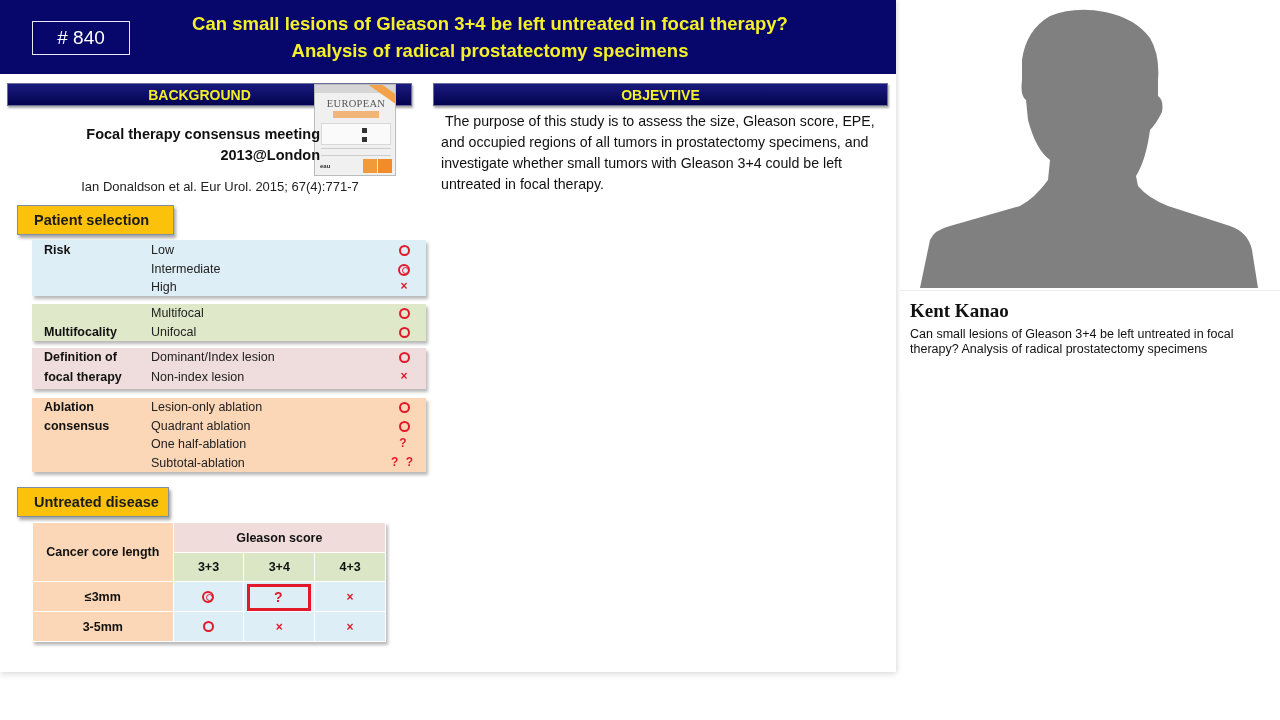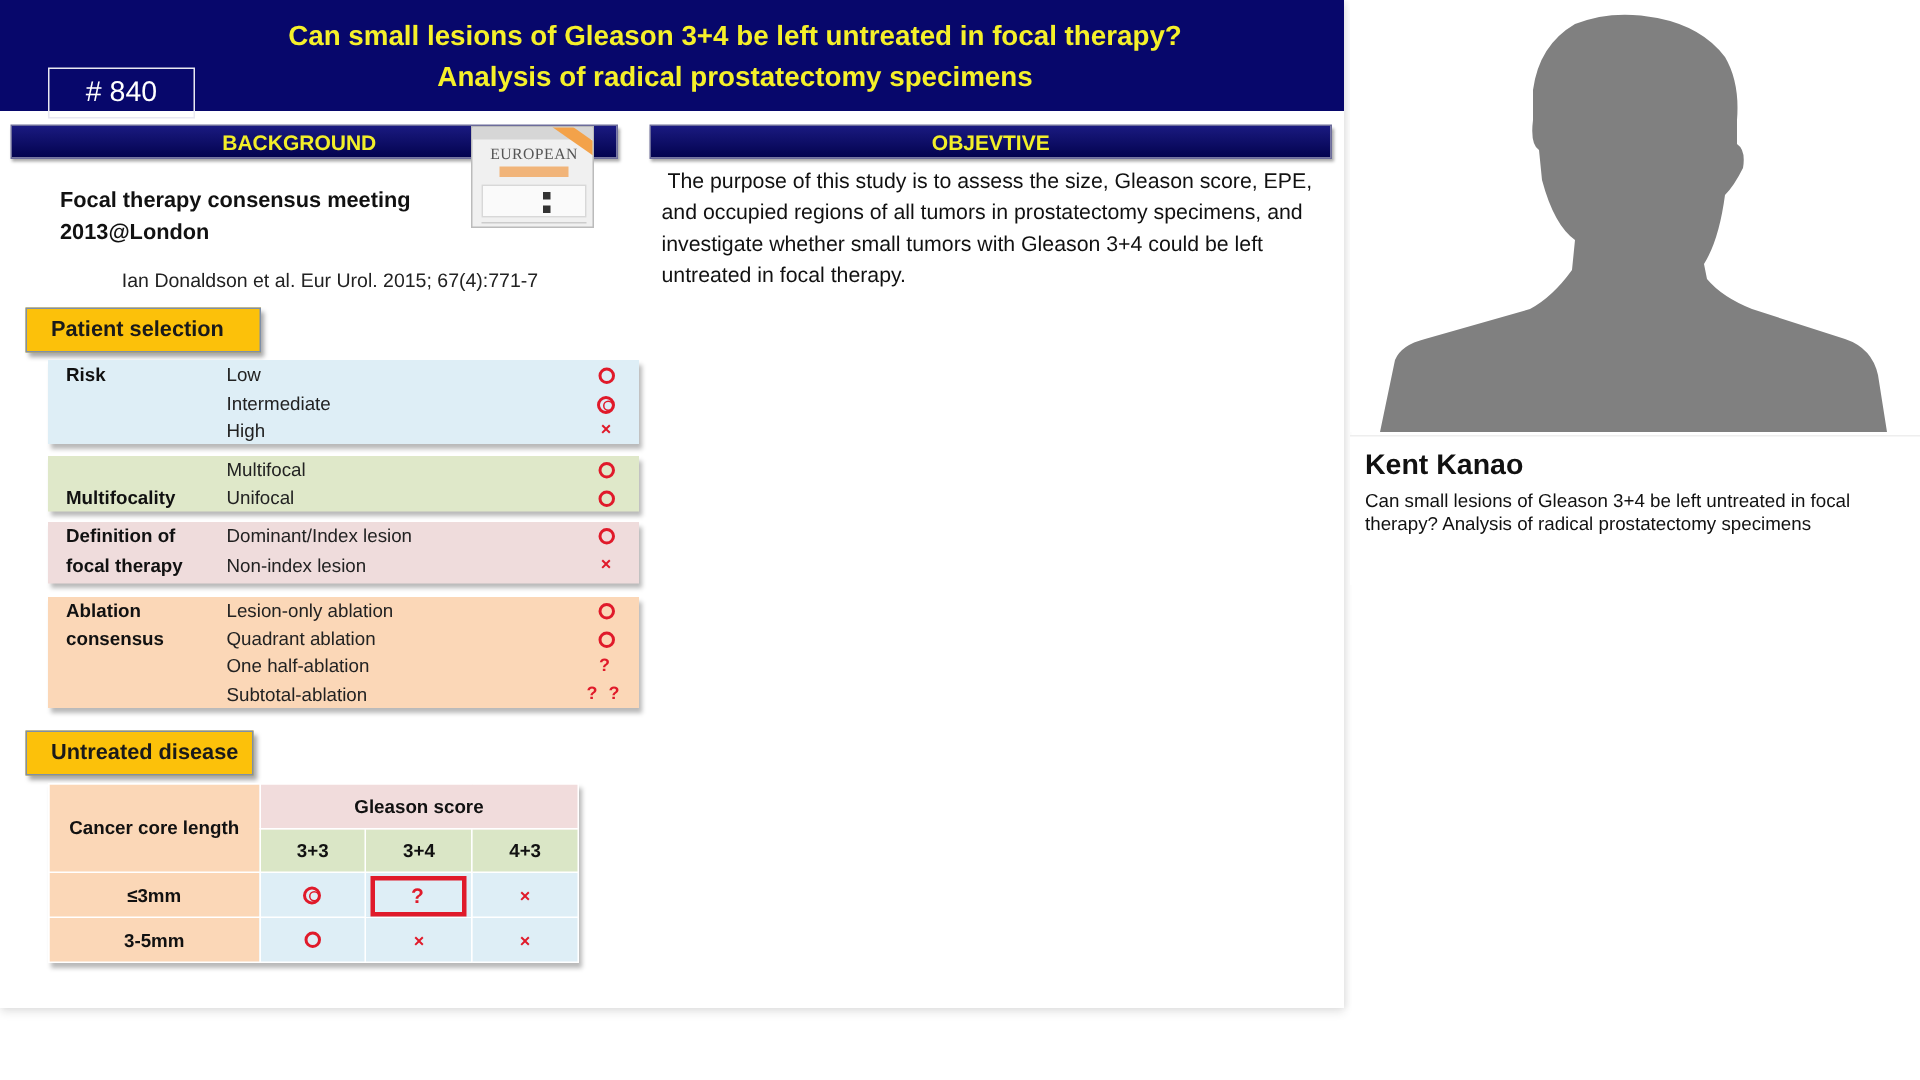--- a/index.html
+++ b/index.html
@@ -13,21 +13,21 @@
     box-shadow: 0 3px 6px rgba(0,0,0,0.10), 2px 0 4px rgba(0,0,0,0.06);
   }
   .banner {
     position: absolute; left: 0; top: 0; width: 896px; height: 74px;
     background: #07076b;
   }
   .poster-id {
     position: absolute; left: 32px; top: 21px; width: 98px; height: 34px;
     border: 1.5px solid #e8e8f2; color: #ffffff;
     font-family: "Liberation Sans", sans-serif; font-size: 19px;
-    display: flex; align-items: center; justify-content: center; margin-top: 24px;
+    display: flex; align-items: center; justify-content: center;
   }
   .banner-title {
     position: absolute; left: 140px; top: 10px; width: 700px;
     text-align: center; color: #f5f02a;
     font-family: "Liberation Sans", sans-serif; font-weight: bold;
     font-size: 18.5px; line-height: 27px;
   }
 
   .section-head {
     position: absolute; height: 23px;
@@ -35,36 +35,36 @@
     border: 1px solid #6c6c9a;
     box-shadow: 1px 2px 2px rgba(0,0,0,0.35);
     color: #f2ee2a; font-weight: bold; font-size: 14px;
     display: flex; align-items: center; justify-content: center;
   }
   .sh-bg { left: 7px; top: 83px; width: 405px; }
   .sh-bg span { margin-left: -20px; }
   .sh-obj { left: 433px; top: 83px; width: 455px; }
 
   .journal-cover {
-    position: absolute; left: 314px; top: 84px; width: 82px; height: 68px;
+    position: absolute; left: 314px; top: 84px; width: 82px; height: 92px;
     background: #f0f0f0; border: 1px solid #bbb; overflow: hidden;
   }
   .jc-band { position: absolute; left: 0; top: 0; width: 82px; height: 8px; background: #d6d6d6; }
   .jc-corner { position: absolute; right: -12px; top: 4px; width: 40px; height: 8px; background: #f3a24a; transform: rotate(35deg); }
   .jc-title { position: absolute; left: 2px; top: 13px; width: 78px; text-align: center; font-family: "Liberation Serif", serif; font-size: 10.5px; color: #555; letter-spacing: 0.3px; }
   .jc-sub { position: absolute; left: 18px; top: 26px; width: 46px; height: 7px; background: #f1b479; }
   .jc-fig { position: absolute; left: 6px; top: 38px; width: 70px; height: 22px; background: #fafafa; border: 1px solid #d8d8d8; }
   .jc-fig i { position: absolute; width: 5px; height: 5px; background: #333; }
   .jc-lines { position: absolute; left: 6px; top: 63px; width: 70px; height: 8px; border-top: 1px solid #ccc; border-bottom: 1px solid #ccc; }
   .jc-box1 { position: absolute; left: 48px; top: 74px; width: 14px; height: 14px; background: #f09a3a; }
   .jc-box2 { position: absolute; left: 63px; top: 74px; width: 14px; height: 14px; background: #f28c2a; }
   .jc-logo { position: absolute; left: 5px; top: 78px; font-size: 6px; font-weight: bold; color: #333; }
 
   .bg-heading {
-    position: absolute; left: 40px; top: 124px; width: 280px; text-align: left;
+    position: absolute; left: 40px; top: 124px; width: 280px; text-align: right;
     font-weight: bold; font-size: 14.5px; line-height: 21px; color: #111;
   }
   .bg-citation {
     position: absolute; left: 20px; top: 179px; width: 400px; text-align: center;
     font-size: 13px; color: #222;
   }
 
   .obj-text {
     position: absolute; left: 441px; top: 111px; width: 452px;
     font-size: 14.2px; line-height: 21px; color: #111;
@@ -121,21 +121,21 @@
   .presenter-photo {
     position: absolute; left: 900px; top: 0; width: 380px; height: 288px;
     background: #ffffff;
   }
   .presenter-info {
     position: absolute; left: 900px; top: 290px; width: 380px; height: 100px;
     background: #ffffff; border-top: 1px solid #eeeeee;
   }
   .presenter-name {
     position: absolute; left: 10px; top: 9px;
-    font-family: Liberation Sans, sans-serif; font-weight: bold; font-size: 19px; color: #111;
+    font-family: Liberation Serif, serif; font-weight: bold; font-size: 19px; color: #111;
   }
   .presenter-talk {
     position: absolute; left: 10px; top: 36px; width: 355px;
     font-family: "Liberation Sans", sans-serif; font-size: 12.5px; line-height: 15px; color: #111;
   }
 </style>
 </head>
 <body>
 
 <div class="slide">

